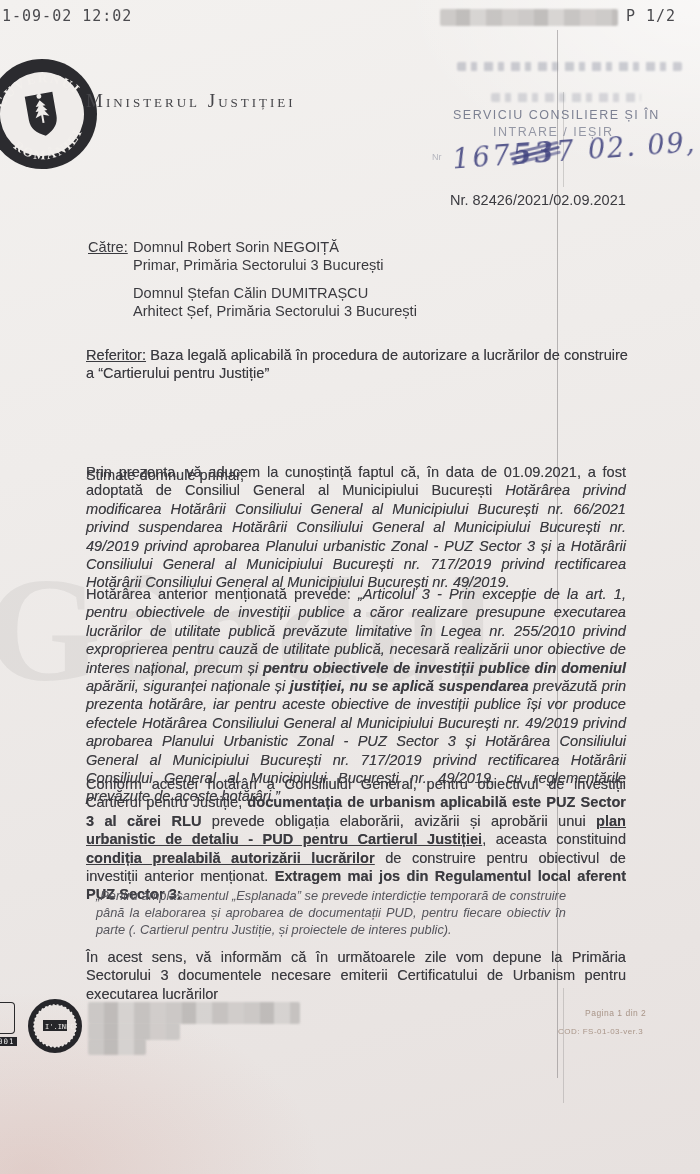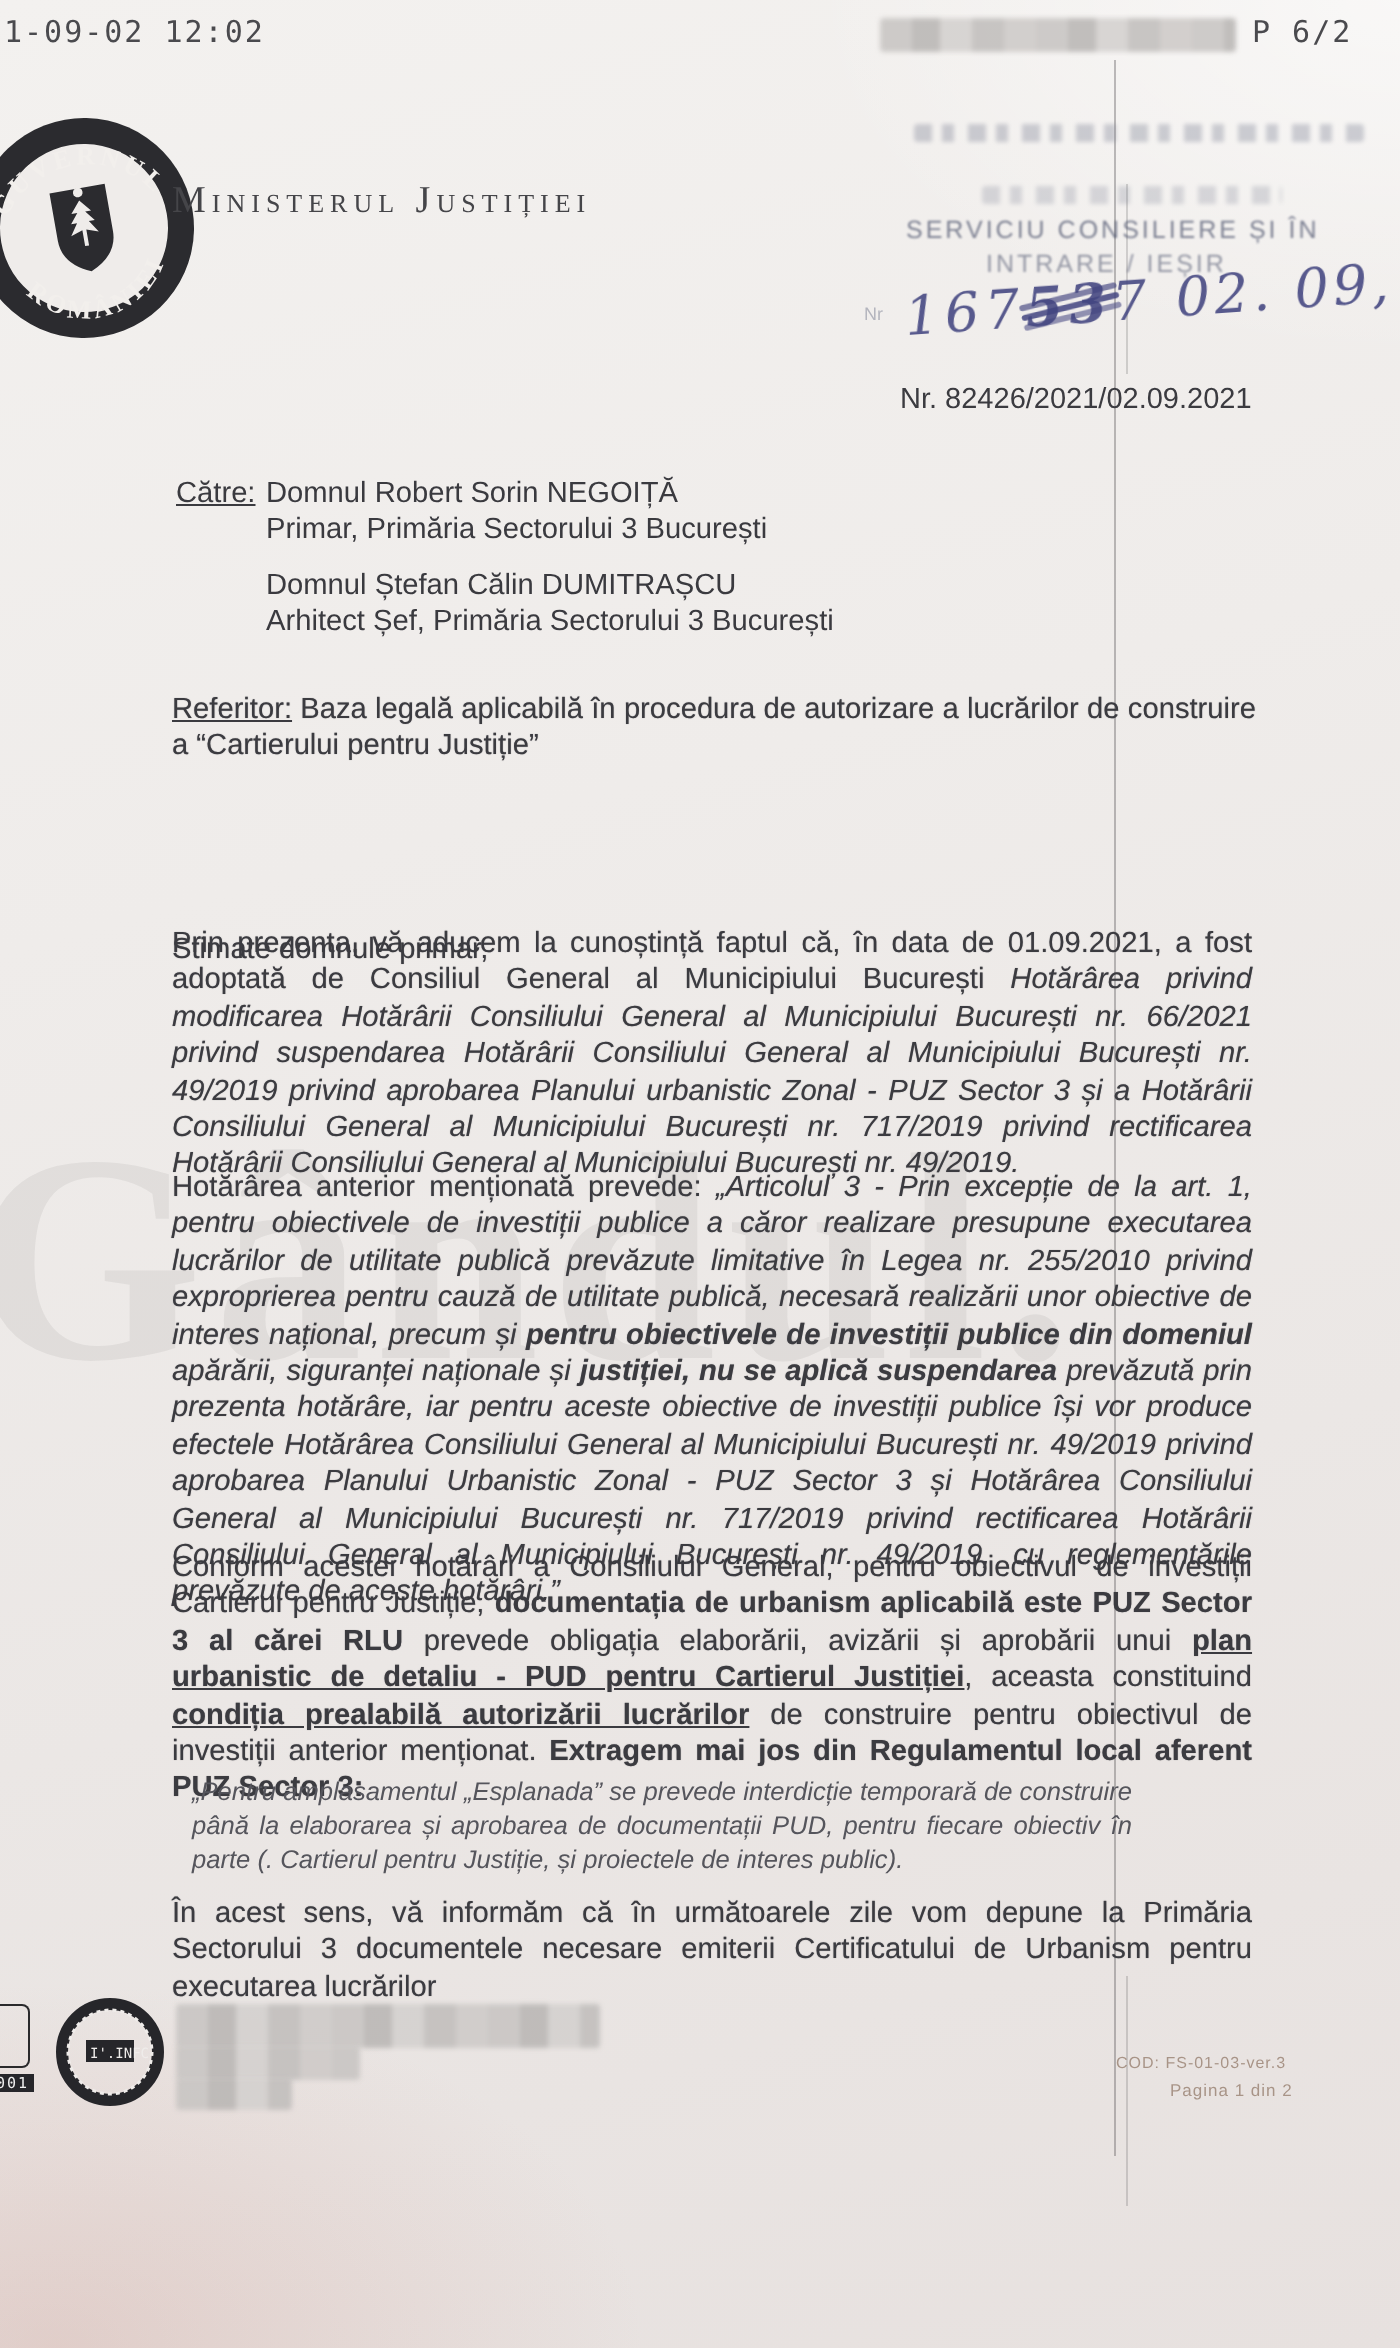--- a/index.html
+++ b/index.html
@@ -81,21 +81,21 @@
 <div class="page">
 
   <div class="abs watermark" style="left:-14px;top:545px;">Gândul.</div>
 
   <div class="fold" style="left:557px;top:30px;height:1048px;"></div>
   <div class="fold" style="left:563px;top:92px;height:95px;opacity:.6;"></div>
   <div class="fold" style="left:563px;top:988px;height:115px;opacity:.6;"></div>
 
   <div class="abs fax" style="left:2px;top:7px;">1-09-02 12:02</div>
   <div class="abs pixel-bar" style="left:440px;top:9px;width:178px;height:17px;"></div>
-  <div class="abs fax" style="left:626px;top:7px;">P 6/2</div>
+  <div class="abs fax" style="left:626px;top:7px;">P 1/2</div>
 
   <div class="abs" style="left:-16px;top:56px;width:116px;height:116px;transform:rotate(-10deg);">
     <svg width="116" height="116" viewBox="0 0 116 116">
       <circle cx="58" cy="58" r="55" fill="#2b2b2f"></circle>
       <circle cx="58" cy="58" r="42" fill="#efecea"></circle>
       <defs>
         <path id="arcTop" d="M 14,62 A 45,45 0 0 1 102,62"></path>
         <path id="arcBot" d="M 18,74 A 42,42 0 0 0 98,74"></path>
       </defs>
       <text font-family="Liberation Serif, serif" font-size="13" font-weight="bold" fill="#f2efec" letter-spacing="2">
@@ -168,16 +168,16 @@
       <circle cx="27" cy="28" r="21" fill="none" stroke="#efecea" stroke-width="1.5" stroke-dasharray="2 2"></circle>
       <rect x="15" y="22" width="24" height="11" fill="#26262a"></rect>
       <text x="17" y="31" font-size="7" fill="#efecea" font-family="DejaVu Sans Mono, monospace">I'.INFC</text>
     </svg>
   </div>
 
   <div class="abs pixel-bar" style="left:88px;top:1002px;width:212px;height:22px;"></div>
   <div class="abs pixel-bar" style="left:88px;top:1023px;width:92px;height:17px;"></div>
   <div class="abs pixel-bar" style="left:88px;top:1039px;width:58px;height:16px;"></div>
 
-  <div class="abs footnote" style="left:585px;top:1008px;margin-top:32px;">Pagina 1 din 2</div>
+  <div class="abs footnote" style="left:585px;top:1008px;">Pagina 1 din 2</div>
   <div class="abs footnote" style="left:558px;top:1027px;font-size:8px;">COD: FS-01-03-ver.3</div>
 
 </div>
 
 </body></html>

